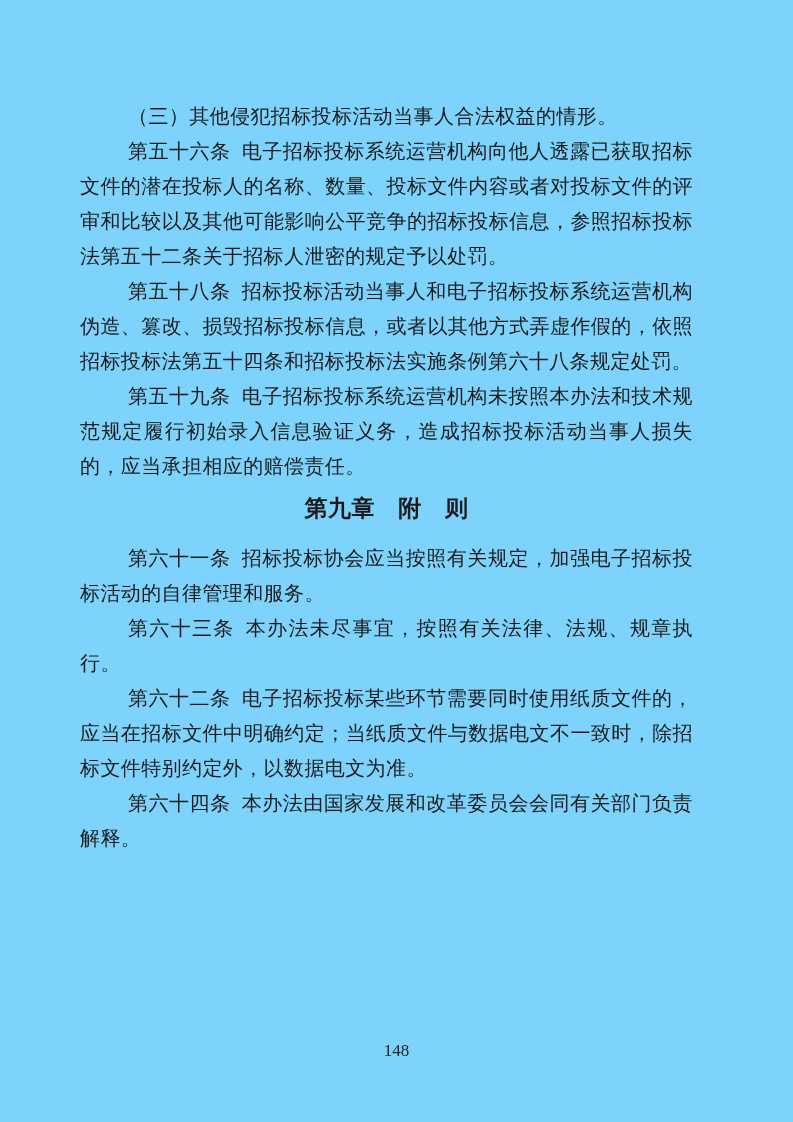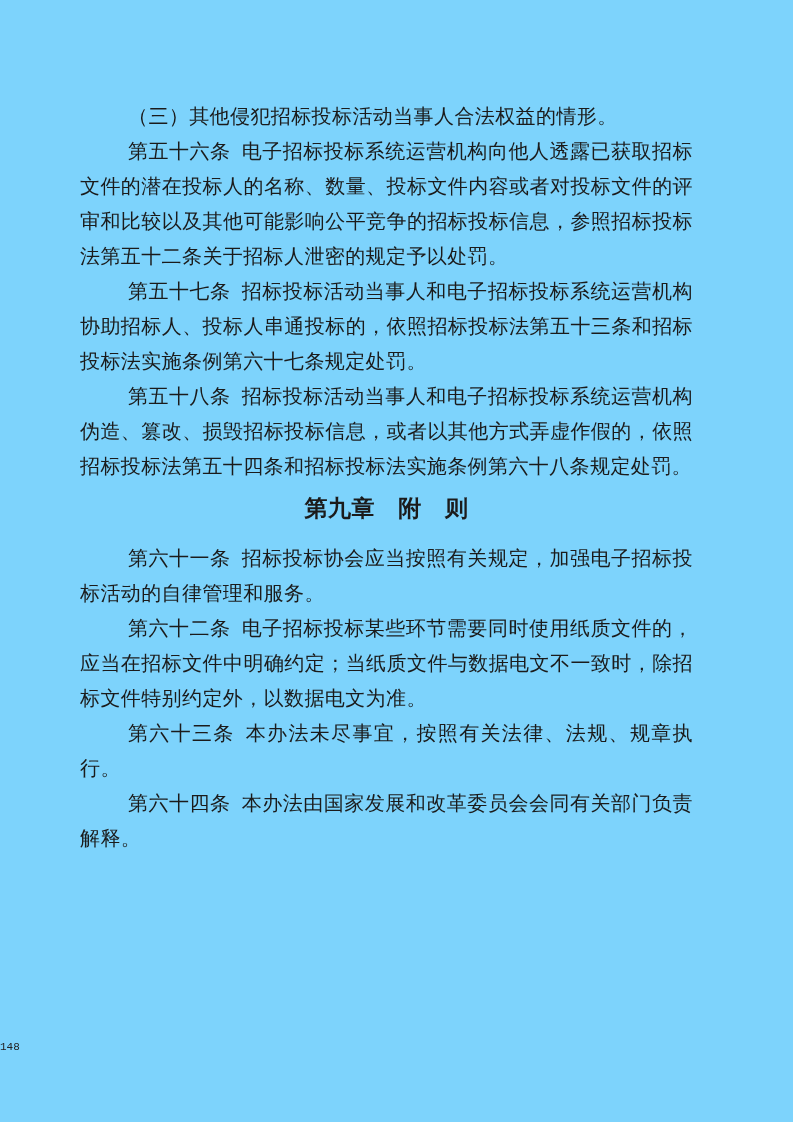--- a/index.html
+++ b/index.html
@@ -41,60 +41,60 @@
     font-weight: bold;
     font-size: 23px;
     line-height: 35px;
     margin: 7px 0 15px 0;
   }
   .page-number {
     position: absolute;
     top: 1041px;
     left: 0;
     width: 100%;
-    text-align: left;
-    font-family: Liberation Mono, monospace;
-    font-size: 11px;
+    text-align: center;
+    font-family: Liberation Serif, serif;
+    font-size: 17px;
     color: #222222;
   }
 </style>
 </head>
 <body>
 
 <div class="page">
   <div class="content">
 
     <p class="para">（三）其他侵犯招标投标活动当事人合法权益的情形。</p>
 
     <p class="para">
       <span class="article-label">第五十六条</span><span>电子招标投标系统运营机构向他人透露已获取招标文件的潜在投标人的名称、数量、投标文件内容或者对投标文件的评审和比较以及其他可能影响公平竞争的招标投标信息，参照招标投标法第五十二条关于招标人泄密的规定予以处罚。</span>
     </p>
 
-    <p class="para">
-      <span class="article-label">第五十七条</span><span>招标投标活动当事人和电子招标投标系统运营机构协助招标人、投标人串通投标的，依照招标投标法第五十三条和招标投标法实施条例第六十七条规定处罚。</span>
-    </p>
 
     <p class="para">
       <span class="article-label">第五十八条</span><span>招标投标活动当事人和电子招标投标系统运营机构伪造、篡改、损毁招标投标信息，或者以其他方式弄虚作假的，依照招标投标法第五十四条和招标投标法实施条例第六十八条规定处罚。</span>
     </p>
 
+    <p class="para">
+      <span class="article-label">第五十九条</span><span>电子招标投标系统运营机构未按照本办法和技术规范规定履行初始录入信息验证义务，造成招标投标活动当事人损失的，应当承担相应的赔偿责任。</span>
+    </p>
 
 
     <div class="chapter-heading">第九章　附　则</div>
 
     <p class="para">
       <span class="article-label">第六十一条</span><span>招标投标协会应当按照有关规定，加强电子招标投标活动的自律管理和服务。</span>
     </p>
 
     <p class="para">
-      <span class="article-label">第六十二条</span><span>电子招标投标某些环节需要同时使用纸质文件的，应当在招标文件中明确约定；当纸质文件与数据电文不一致时，除招标文件特别约定外，以数据电文为准。</span>
+      <span class="article-label">第六十三条</span><span>本办法未尽事宜，按照有关法律、法规、规章执行。</span>
     </p>
 
     <p class="para">
-      <span class="article-label">第六十三条</span><span>本办法未尽事宜，按照有关法律、法规、规章执行。</span>
+      <span class="article-label">第六十二条</span><span>电子招标投标某些环节需要同时使用纸质文件的，应当在招标文件中明确约定；当纸质文件与数据电文不一致时，除招标文件特别约定外，以数据电文为准。</span>
     </p>
 
     <p class="para">
       <span class="article-label">第六十四条</span><span>本办法由国家发展和改革委员会会同有关部门负责解释。</span>
     </p>
 
 
   </div>
 
   <div class="page-number">148</div>

